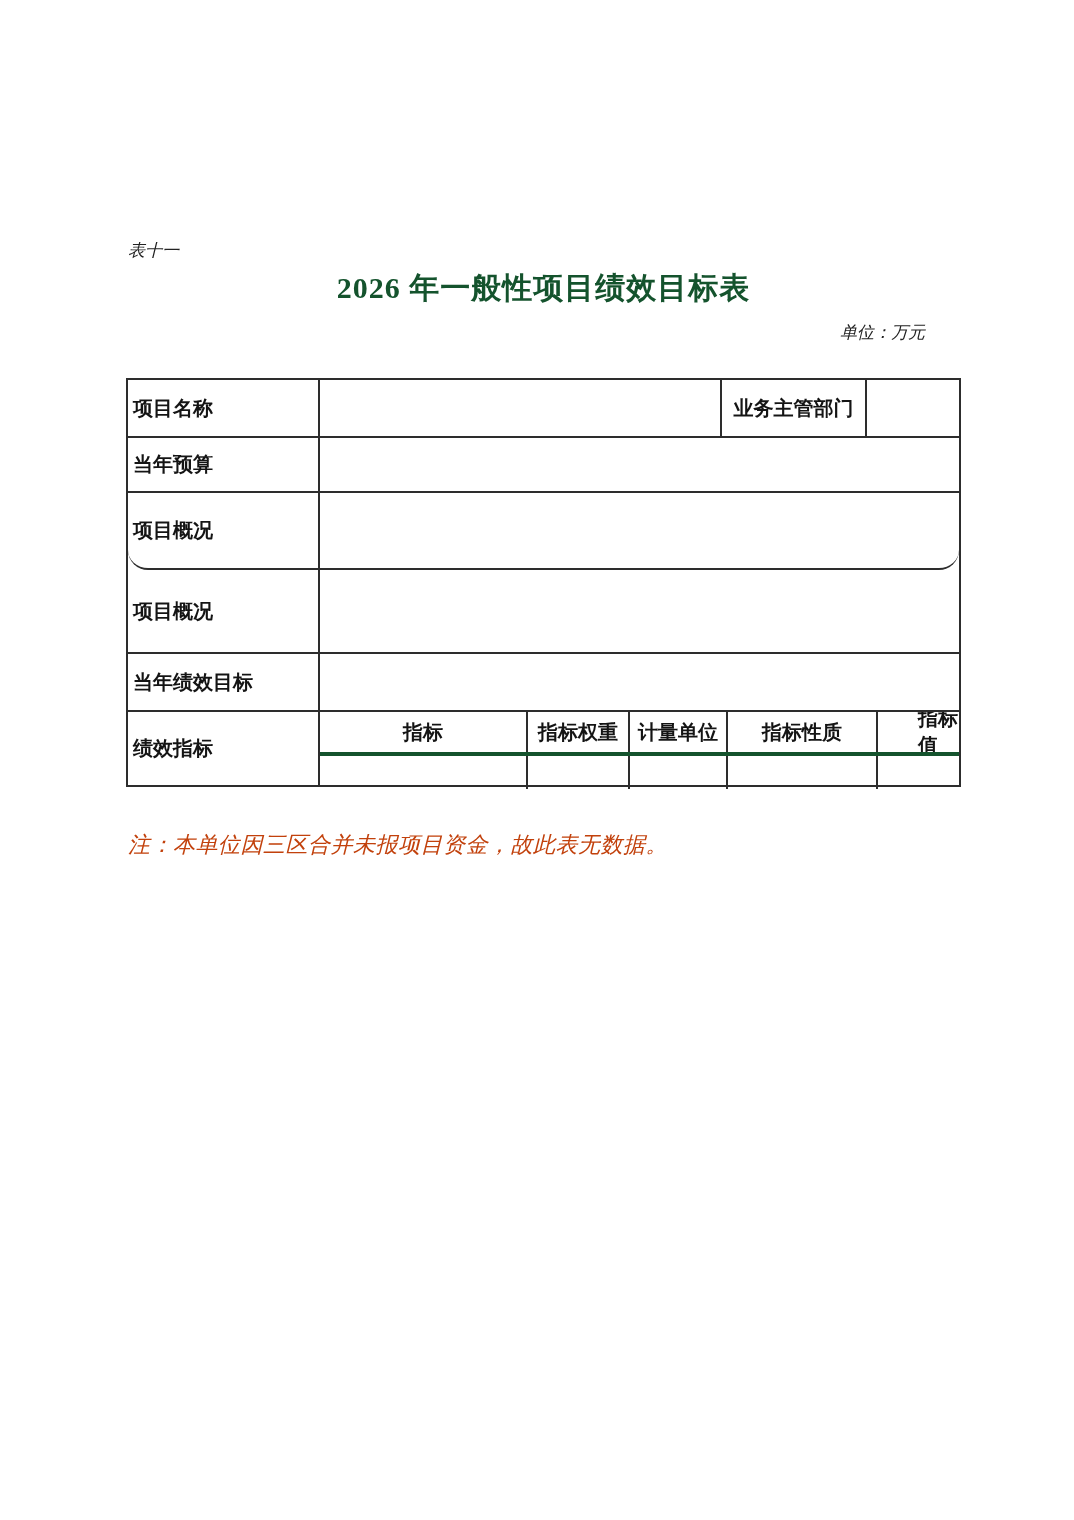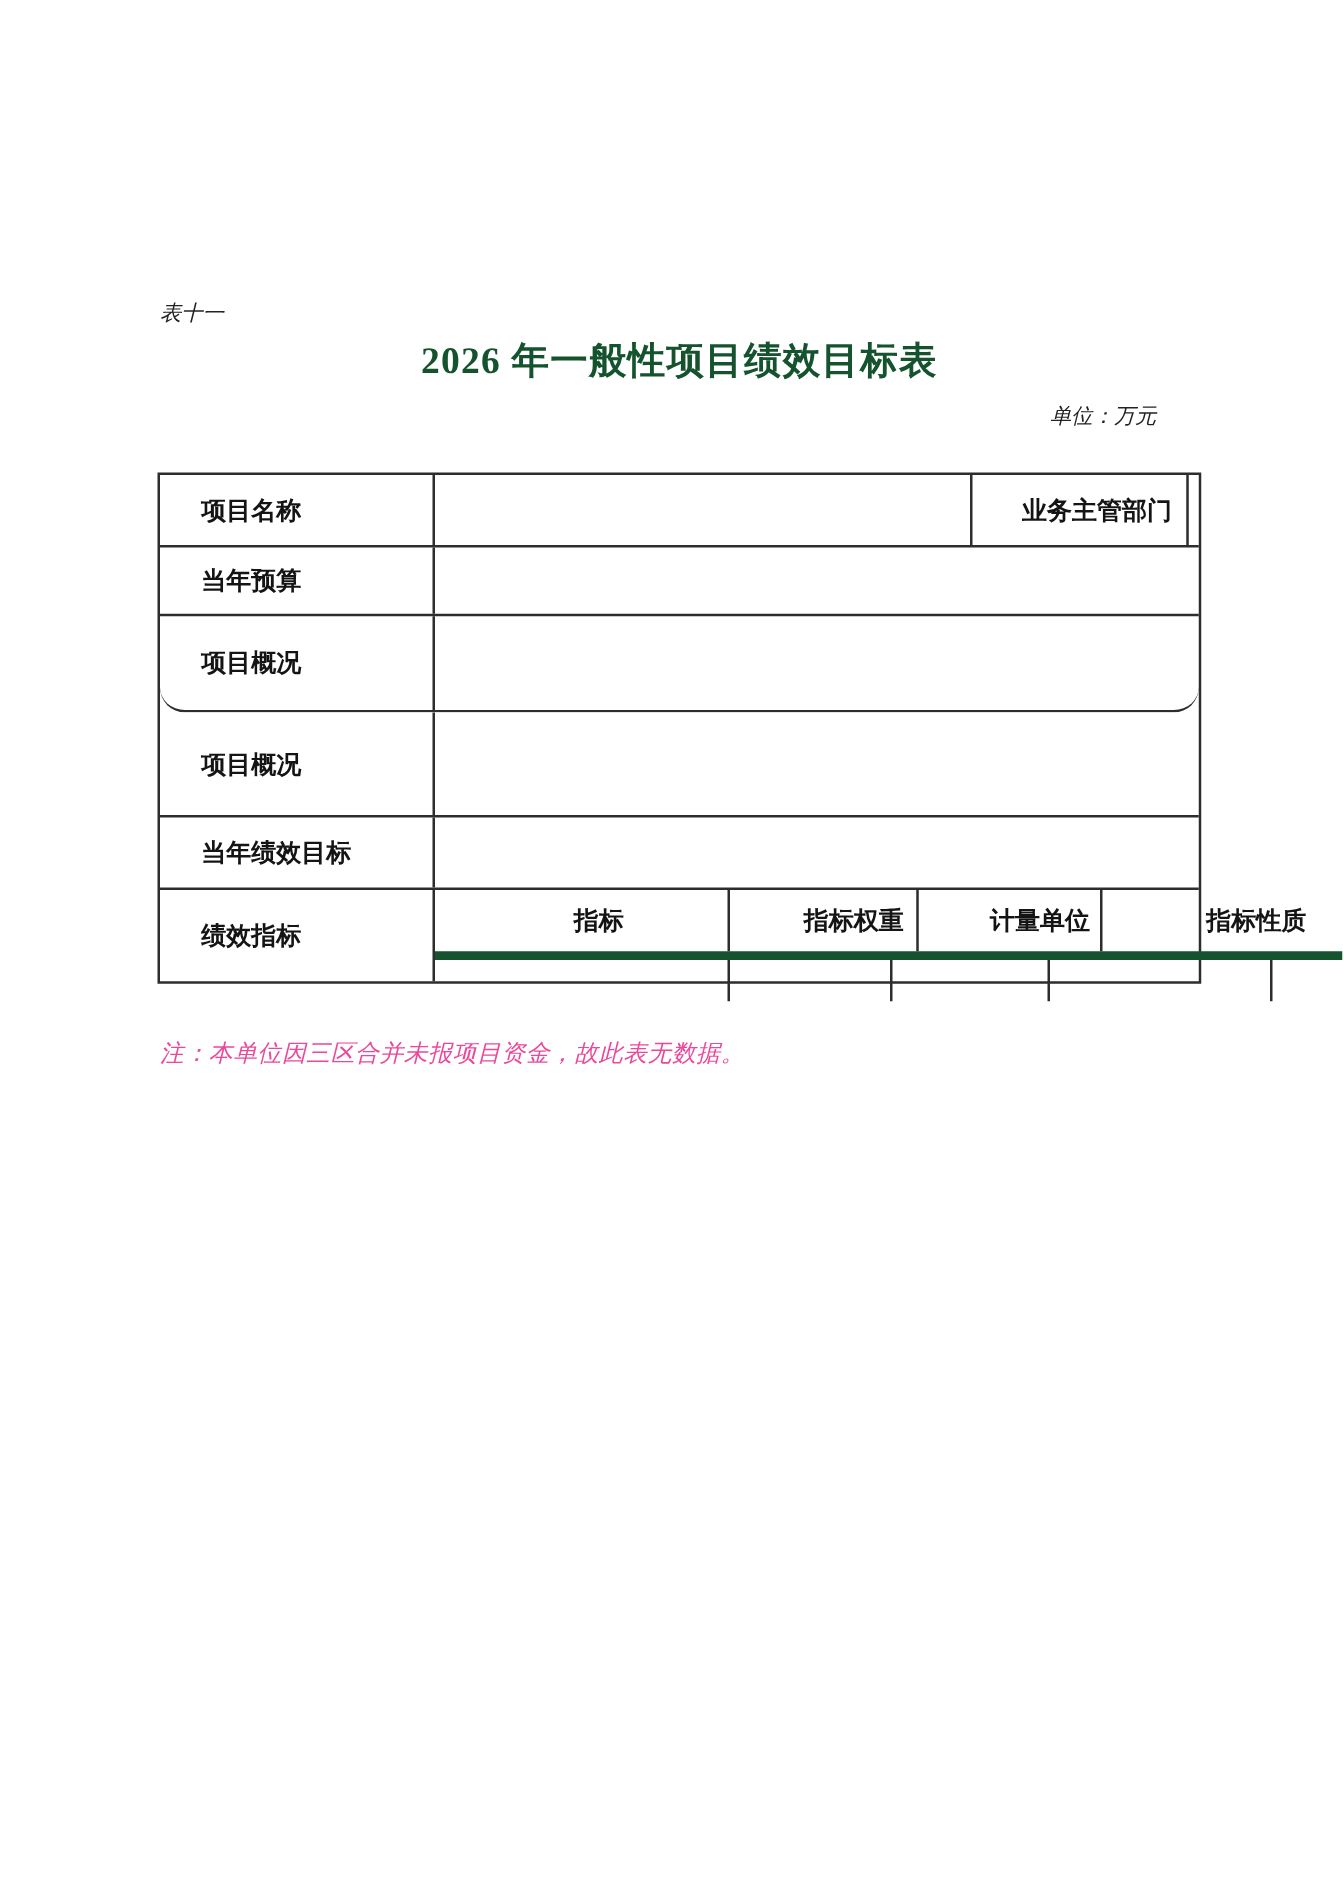--- a/index.html
+++ b/index.html
@@ -30,39 +30,38 @@
     color: #14532d;
   }
   .unit {
     position: absolute; top: 321px; right: 149px;
     font-size: 17px; font-style: italic;
     font-family: "DejaVu Serif", serif;
     color: #222222;
   }
   .note {
     position: absolute; left: 128px; top: 830px;
-    font-size: 19px; font-style: italic;
+    font-size: 22px; font-style: italic;
     font-family: "DejaVu Serif", serif;
-    color: #ec4899;
+    color: #c2410c;
     letter-spacing: 0.5px;
   }
   .t {
     position: absolute; left: 126px; top: 378px;
     width: 835px;
     border: 2px solid #2d2d2d;
     background: #ffffff;
   }
   .tr { display: flex; border-bottom: 2px solid #2d2d2d; }
   .tr.last { border-bottom: none; }
   .td {
     border-right: 2px solid #2d2d2d;
     display: flex; align-items: center;
     font-size: 20px;
     overflow: hidden;
-    margin-left: 28px;
   }
   .td.end { border-right: none; }
   .label {
     font-family: "Liberation Sans", sans-serif;
     font-weight: bold;
     padding-left: 5px;
     color: #141414;
   }
   .center { justify-content: center; padding-left: 0; }
   .r1 { height: 58px; }
@@ -70,21 +69,21 @@
   .r3 { height: 77px; border-radius: 20px; }
   .r4 { height: 84px; }
   .r5 { height: 58px; }
   .r67 { height: 73px; }
   .w-label { width: 192px; flex: 0 0 192px; }
   .w-pnval { width: 402px; flex: 0 0 402px; }
   .w-dept  { width: 145px; flex: 0 0 145px; }
   .grow { flex: 1 1 auto; padding-left: 40px; }
   .ind-block { flex: 1 1 auto; display: flex; flex-direction: column; }
   .ind-row { display: flex; flex: 0 0 auto; }
-  .ind-head { height: 56px; border-bottom: 7px solid #14532d; gap: 21px; }
+  .ind-head { height: 44px; border-bottom: 4px solid #14532d; }
   .ind-empty { height: 33px; }
   .hcell {
     font-family: "Liberation Sans", sans-serif;
     font-weight: bold; color: #141414;
   }
   .w-c1 { width: 208px; flex: 0 0 208px; }
   .w-c2 { width: 102px; flex: 0 0 102px; }
   .w-c3 { width: 98px;  flex: 0 0 98px; }
   .w-c4 { width: 150px; flex: 0 0 150px; }
 </style>

